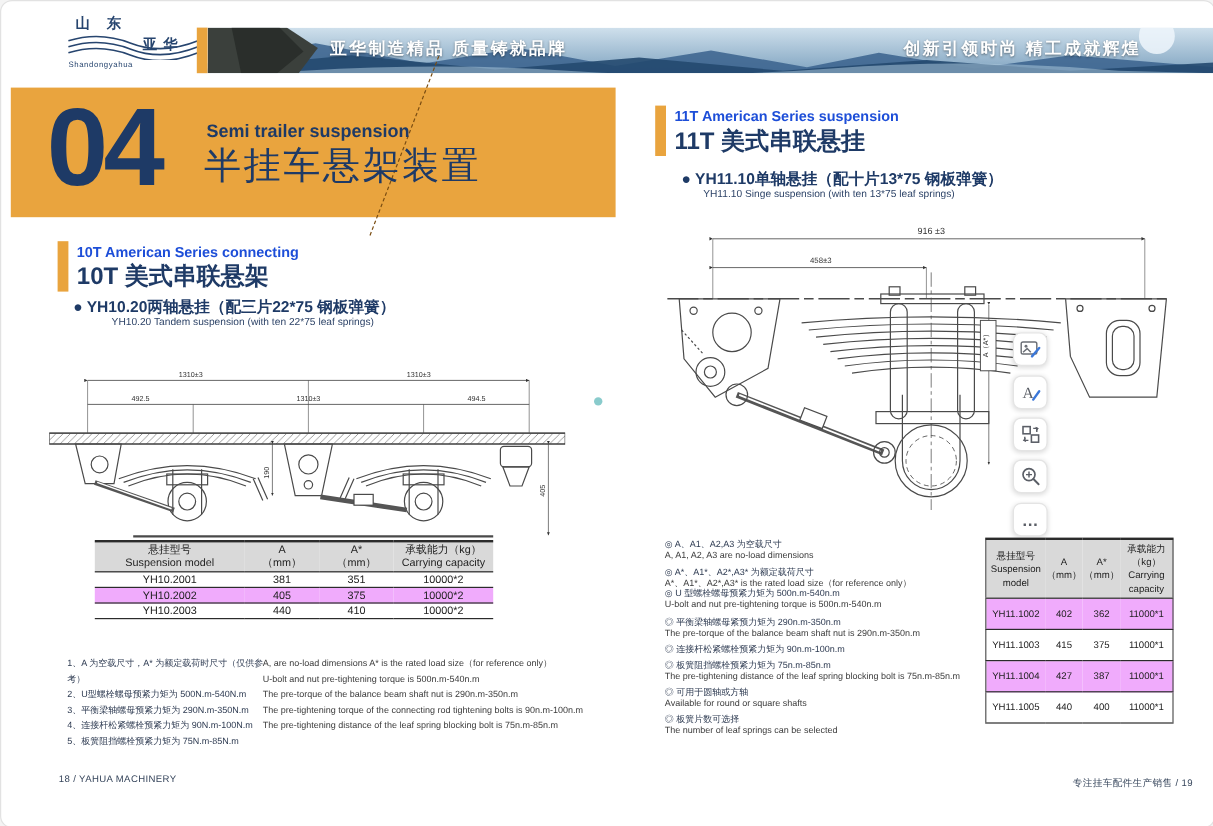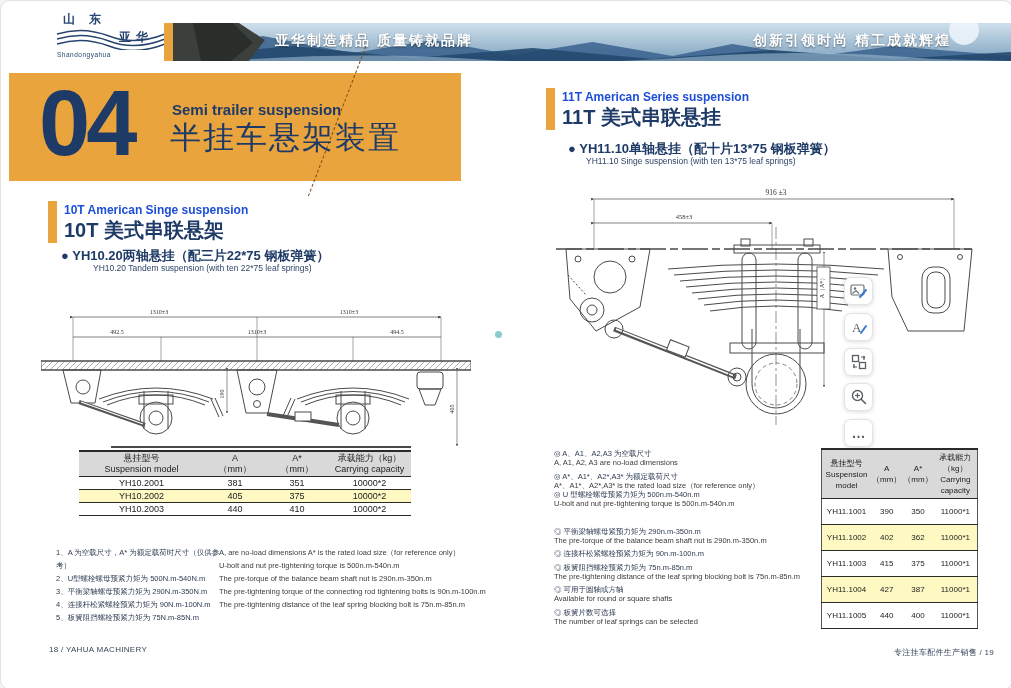--- a/index.html
+++ b/index.html
@@ -11,55 +11,55 @@
   .banner{position:absolute;left:172px;top:22px;width:839px;height:38px;overflow:hidden;}
   .banner svg{display:block;width:100%;height:100%;}
   .banner .slogan{position:absolute;top:9px;color:#fff;font-weight:bold;font-size:14px;letter-spacing:2px;
         text-shadow:0 1px 2px rgba(0,0,0,.45);white-space:nowrap;}
   
   .logo{position:absolute;left:52px;top:10px;width:118px;height:52px;color:#27456f;}
   .logo .cn-top{position:absolute;left:10px;top:0;font-size:12px;font-weight:bold;letter-spacing:14px;font-family:"Liberation Serif",serif;}
   .logo .cn-bot{position:absolute;left:66px;top:18px;font-size:12px;font-weight:bold;letter-spacing:5px;font-family:"Liberation Serif",serif;}
   .logo .en{position:absolute;left:4px;top:40px;font-size:6.5px;letter-spacing:.5px;}
   
-  .sec04{position:absolute;left:8px;top:72px;width:452px;height:108px;background:#E9A43E;}
+  .sec04{position:absolute;left:8px;top:72px;width:504px;height:108px;background:#E9A43E;}
   .sec04 .num{position:absolute;left:30px;top:-4px;font-size:92px;font-weight:bold;color:#1E3A66;line-height:108px;letter-spacing:-4px;}
   .sec04 .diag{position:absolute;left:248px;top:48px;width:160px;border-top:1px dashed #7a4d12;transform:rotate(-69deg);}
   .sec04 .sub{position:absolute;left:163px;top:28px;font-size:15px;font-weight:bold;color:#1E3A66;}
   .sec04 .ttl{position:absolute;left:161px;top:44px;font-size:31px;font-weight:normal;color:#1E3A66;letter-spacing:2px;}
   
   .sechead .bar{position:absolute;left:0;top:2px;width:9px;height:42px;background:#E9A43E;}
   .sechead .en{position:absolute;left:16px;top:4px;font-size:12px;font-weight:bold;color:#1d4ed8;white-space:nowrap;}
   .sechead .cn{position:absolute;left:16px;top:18px;font-size:20px;font-weight:bold;color:#1E3A66;white-space:nowrap;}
   .bullet-cn{font-size:13px;font-weight:bold;color:#1E3A66;white-space:nowrap;}
   .bullet-en{font-size:8.5px;color:#2e4468;white-space:nowrap;}
   
   table{border-collapse:collapse;}
   .dtable{font-size:9px;color:#222;text-align:center;}
   .dtable th,.dtable td{font-weight:normal;padding:1px 2px;}
   .dtable thead tr{background:#D9D9D9;}
   .dtable .hl{display:block;line-height:11px;}
   .dtable tr{border-top:1.6px solid #2b2b2b;}
   .dtable tr:last-child{border-bottom:1.6px solid #2b2b2b;}
   .dtable thead tr{border-top:2.2px solid #2b2b2b;}
-  .dtable tbody tr.shaded{background:#fef9c3;}
+  .dtable tbody tr.shaded{background:#f0abfc;}
   .rtable{font-size:8px;}
   .rtable th,.rtable td{padding:2px 1px;}
   .rtable{border-left:1px solid #555;border-right:1px solid #555;}
   
   .note-cn{color:#2e3b52;}
   .note-en{color:#3c3c3c;}
   
   .fbtn{position:absolute;width:27px;height:26px;background:#fff;border:1px solid #e4e4e4;border-radius:7px;
         box-shadow:0 1px 4px rgba(0,0,0,.14);display:flex;align-items:center;justify-content:center;cursor:pointer;}
   .fbtn svg{display:block;}
   
   .footer{position:absolute;font-size:8px;color:#37465c;letter-spacing:.3px;}
   .dot{position:absolute;left:494px;top:330px;width:7px;height:7px;border-radius:50%;background:#7cc5c7;opacity:.9;}
-  .draw{position:absolute;font-family:Liberation Serif, serif;}
+  .draw{position:absolute;}
   .draw svg{display:block;}
   .dimtxt{font-size:6px;fill:#333;}
 </style>
 </head>
 <body>
 
 <div class="page">
 
   <div class="logo">
     <span class="cn-top">山东</span>
@@ -94,21 +94,21 @@
 
   <div class="sec04">
     <div class="num">04</div>
     <div class="diag"></div>
     <div class="sub">Semi trailer suspension</div>
     <div class="ttl">半挂车悬架装置</div>
   </div>
 
   <div class="sechead abs" style="left:47px;top:198px;width:420px;height:48px">
     <div class="bar"></div>
-    <div class="en">10T American Singe suspension</div>
+    <div class="en">10T American Series connecting</div>
     <div class="cn">10T 美式串联悬架</div>
   </div>
   <div class="abs bullet-cn" style="left:60px;top:246px">● YH10.20两轴悬挂（配三片22*75 钢板弹簧）</div>
   <div class="abs bullet-en" style="left:92px;top:262px">YH10.20 Tandem suspension (with ten 22*75 leaf springs)</div>
 
   <div class="draw" style="left:40px;top:300px;width:430px;height:150px">
     <svg width="430" height="150" viewBox="0 0 430 150">
       <defs>
         <pattern id="hatch" width="6" height="6" patternUnits="userSpaceOnUse">
           <path d="M0,6 L6,0" stroke="#8a8a8a" stroke-width="0.7"></path>
@@ -364,21 +364,21 @@
 
   <div class="abs" style="left:553px;top:448px;width:262px;font-size:7.5px;line-height:9px">
     <div style="margin-bottom:4.5px">
       <div class="note-cn">◎ A、A1、A2,A3 为空载尺寸</div>
         <div class="note-en">A, A1, A2, A3 are no-load dimensions</div>
       </div>
     <div style="margin-bottom:0">
       <div class="note-cn">◎ A*、A1*、A2*,A3* 为额定载荷尺寸</div>
         <div class="note-en">A*、A1*、A2*,A3* is the rated load size（for reference only）</div>
       </div>
-    <div style="margin-bottom:19px">
+    <div style="margin-bottom:6px">
       <div class="note-cn">◎ U 型螺栓螺母预紧力矩为 500n.m-540n.m</div>
         <div class="note-en">U-bolt and nut pre-tightening torque is 500n.m-540n.m</div>
       </div>
     <div style="margin-bottom:4.5px">
       <div class="note-cn">◎ 平衡梁轴螺母紧预力矩为 290n.m-350n.m</div>
         <div class="note-en">The pre-torque of the balance beam shaft nut is 290n.m-350n.m</div>
       </div>
     <div style="margin-bottom:4.5px">
       <div class="note-cn">◎ 连接杆松紧螺栓预紧力矩为 90n.m-100n.m</div>
       </div>
@@ -419,26 +419,20 @@
             <span class="hl">（mm）</span>
           </th>
         <th>
             <span class="hl">承载能力</span>
             <span class="hl">（kg）</span>
             <span class="hl">Carrying capacity</span>
           </th>
       </tr>
     </thead>
     <tbody>
-      <tr style="height:26px">
-        <td>YH11.1001</td>
-          <td>390</td>
-        <td>350</td>
-          <td>11000*1</td>
-        </tr>
       <tr class="shaded" style="height:26px">
         <td>YH11.1002</td>
           <td>402</td>
         <td>362</td>
           <td>11000*1</td>
         </tr>
       <tr style="height:26px">
         <td>YH11.1003</td>
           <td>415</td>
         <td>375</td>

